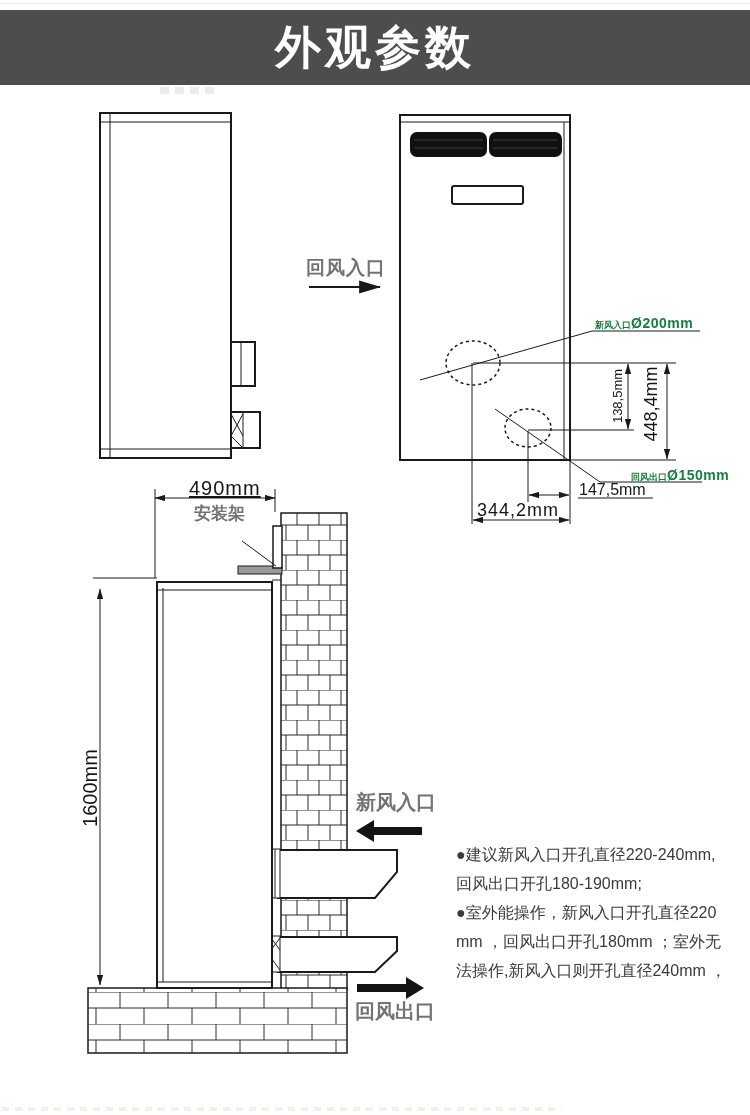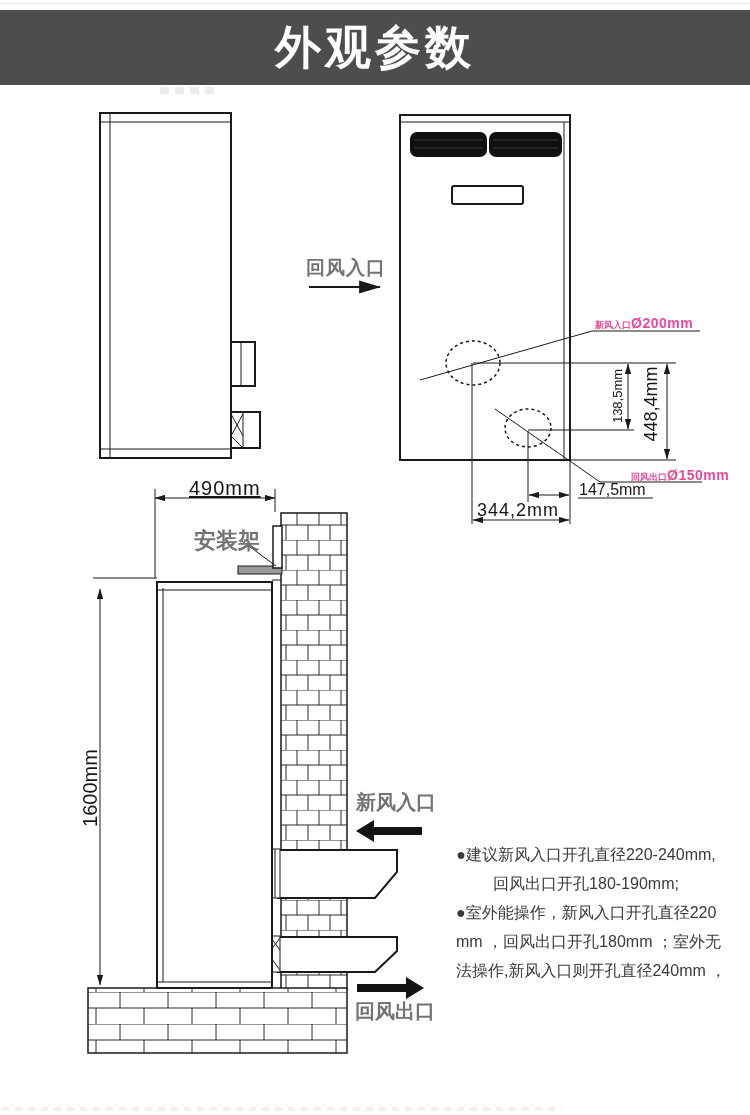--- a/index.html
+++ b/index.html
@@ -10,27 +10,27 @@
   .banner{position:absolute;top:10px;left:0;width:750px;height:75px;background:#4d4d4d;
           display:flex;align-items:center;justify-content:center;}
   .banner .t{color:#fff;font-size:46px;font-weight:bold;letter-spacing:4px;}
   .smudge{position:absolute;top:87px;left:160px;width:56px;height:7px;opacity:.55;
           background:repeating-linear-gradient(90deg,#dcdcdc 0 9px,transparent 9px 15px);}
   .footstrip{position:absolute;top:1107px;left:2px;width:560px;height:4px;opacity:.5;
           background:repeating-linear-gradient(90deg,#e9e2d2 0 7px,transparent 7px 13px);}
   svg{position:absolute;top:0;left:0;}
   .lbl{font-weight:bold;color:#737373;}
   .rot{position:absolute;transform:translate(-50%,-50%) rotate(-90deg);white-space:nowrap;color:#161616;}
-  .holelbl{position:absolute;white-space:nowrap;font-weight:bold;color:#ec4899;}
+  .holelbl{position:absolute;white-space:nowrap;font-weight:bold;color:#15803d;}
   .holelbl .cn{font-size:9px;letter-spacing:0;}
   .holelbl .val{font-size:14px;letter-spacing:.5px;}
   .dim{color:#161616;}
   .notes{position:absolute;left:456px;top:840px;width:260px;font-size:16px;line-height:29px;
          color:#3a3a3a;}
-  .notes div{white-space:nowrap;text-align:center;}
+  .notes div{white-space:nowrap;}
 </style>
 </head>
 <body>
 
 <div id="page">
 
   <div id="topline"></div>
 
   <div class="banner">
     <span class="t">外观参数</span>
@@ -140,21 +140,21 @@
   <div class="holelbl" style="left:607px;top:466px;margin-left:24px;">
     <span class="cn">回风出口</span><span class="val">Ø150mm</span>
   </div>
 
   <div class="rot dim" style="left:617px;top:396px;font-size:13px;">138,5mm</div>
   <div class="rot dim" style="left:651px;top:404px;font-size:18px;">448,4mm</div>
   <div class="abs dim" style="left:579px;top:481px;font-size:16px;">147,5mm</div>
   <div class="abs dim" style="left:477px;top:500px;font-size:18px;letter-spacing:1px;">344,2mm</div>
 
   <div class="abs dim" style="left:189px;top:477px;font-size:20px;letter-spacing:1px;text-decoration:underline;">490mm</div>
-  <div class="abs lbl" style="left:194px;top:526px;font-size:22px;">安装架</div>
+  <div class="abs lbl" style="left:194px;top:502px;font-size:17px;">安装架</div>
   <div class="rot dim" style="left:90px;top:788px;font-size:20px;">1600mm</div>
 
   <div class="abs lbl" style="left:356px;top:789px;font-size:20px;">新风入口</div>
   <div class="abs lbl" style="left:355px;top:998px;font-size:20px;">回风出口</div>
 
   <div class="notes">
     <div>●建议新风入口开孔直径220-240mm,</div>
     <div>回风出口开孔180-190mm;</div>
     <div>●室外能操作，新风入口开孔直径220</div>
     <div>mm ，回风出口开孔180mm ；室外无</div>

